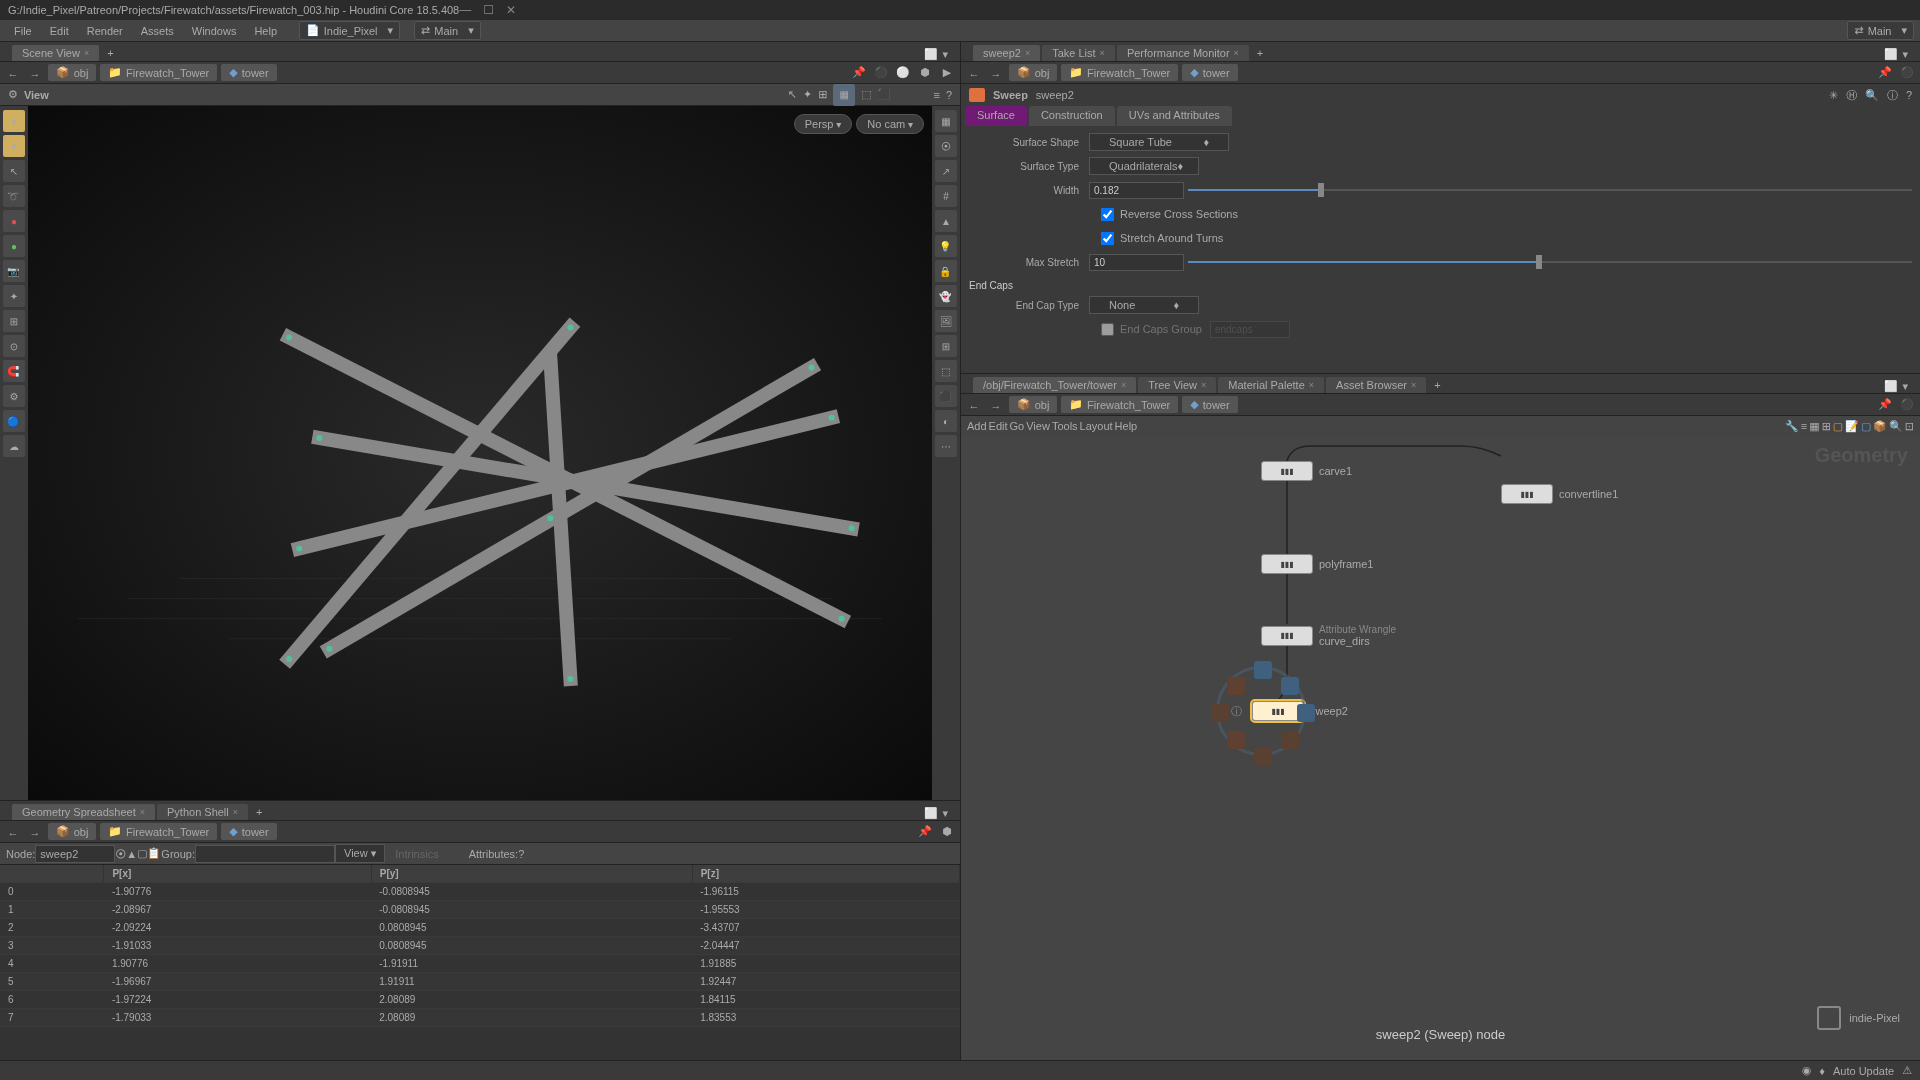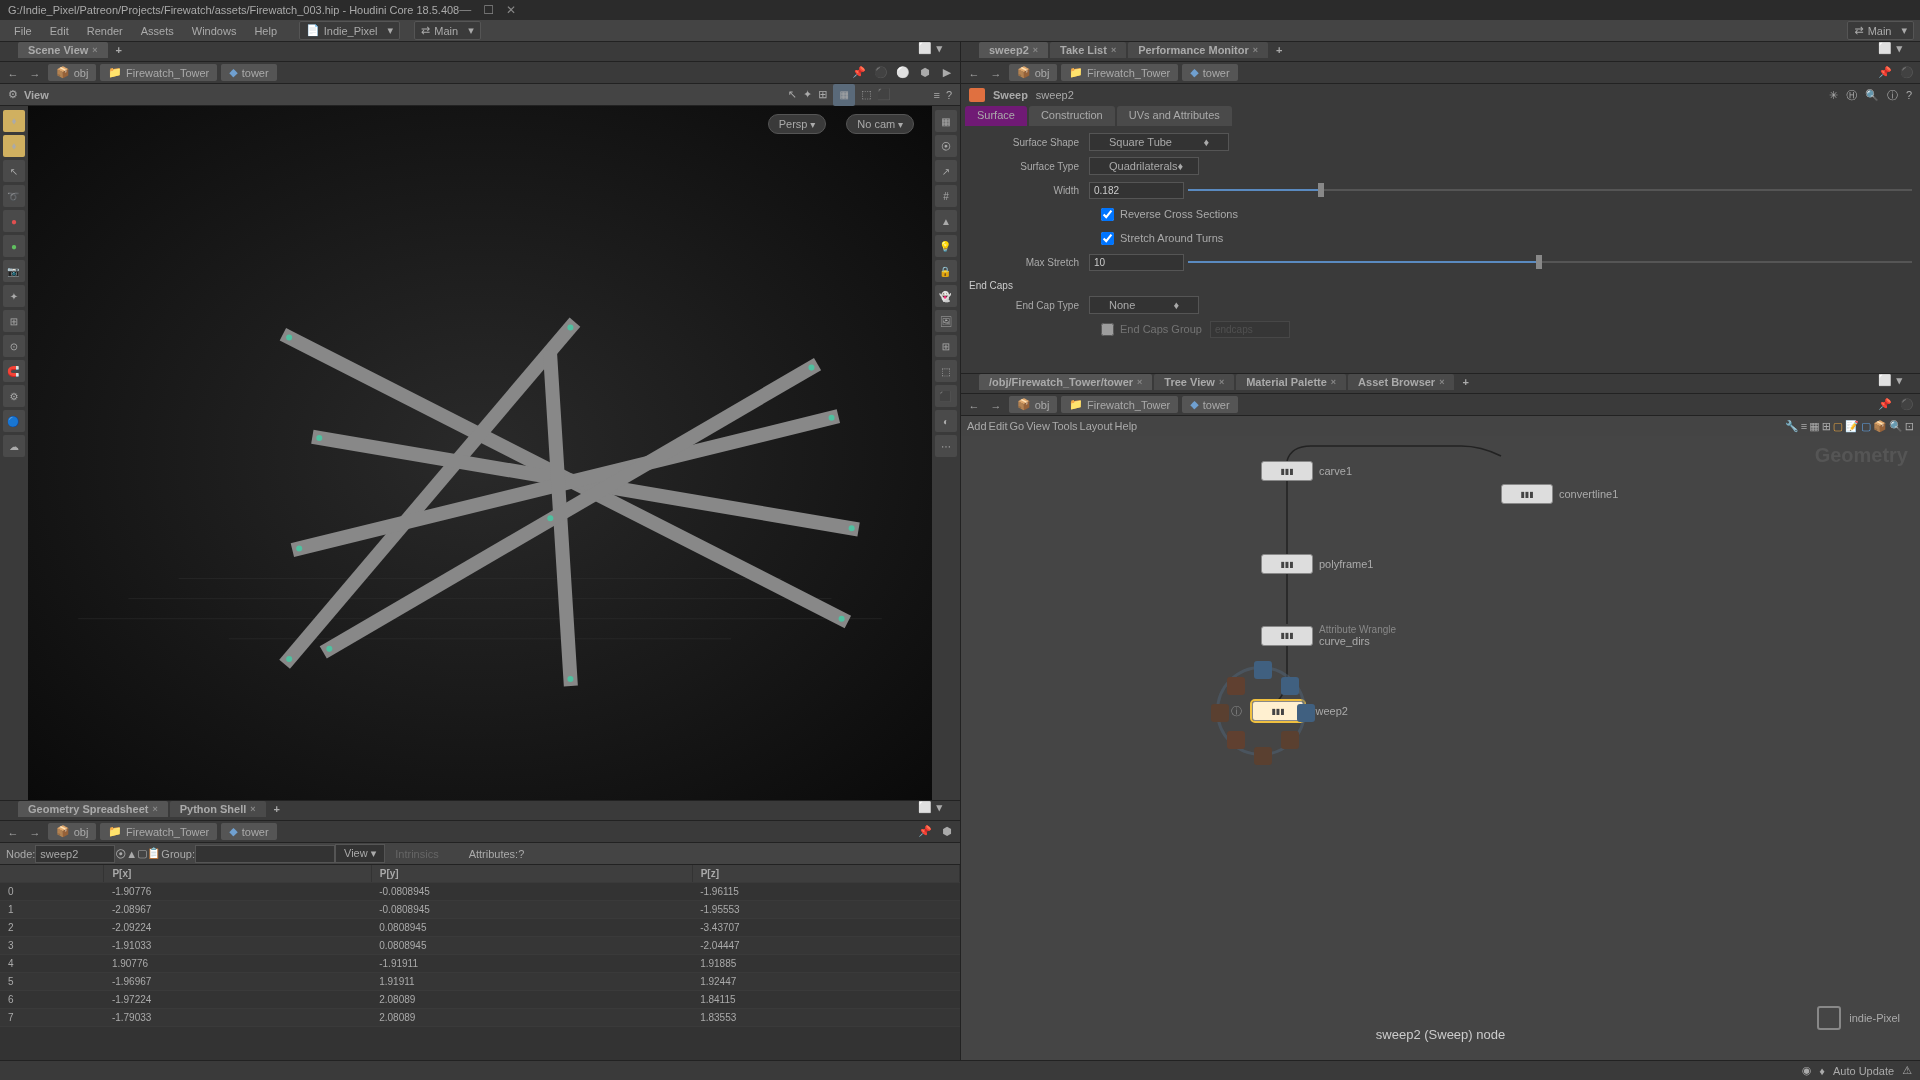--- a/index.html
+++ b/index.html
@@ -6,41 +6,41 @@
 body { background:#3a3a3a; width:1920px; height:1080px; overflow:hidden; }
 .titlebar { height:20px; background:#2b2b2b; display:flex; align-items:center; padding:0 8px; }
 .titlebar .wctrl { display:flex; gap:12px; }
 .wctrl span { cursor:pointer; font-size:12px; color:#888; }
 .menubar { height:22px; background:#444; display:flex; align-items:center; padding:0 6px; gap:2px; border-bottom:1px solid #222; }
 .menubar .mitem { padding:2px 8px; cursor:pointer; }
 .desk { padding:2px 6px; background:#3a3a3a; border:1px solid #555; border-radius:2px; margin-left:12px; display:flex; align-items:center; gap:4px; }
 .main { display:flex; height:calc(100% - 62px); }
 .leftcol { width:960px; display:flex; flex-direction:column; }
 .rightcol { flex:1; display:flex; flex-direction:column; border-left:1px solid #222; }
-.pane-tabs { height:20px; background:#3a3a3a; display:flex; align-items:flex-start; padding:0 18px; gap:2px; border-bottom:1px solid #222;font-weight:bold; }
+.pane-tabs { height:20px; background:#3a3a3a; display:flex; align-items:flex-end; padding:0 12px; gap:2px; border-bottom:1px solid #222; }
 .pane-tabs .tab { padding:2px 10px; background:#4a4a4a; border-radius:2px 2px 0 0; display:flex; align-items:center; gap:4px; cursor:pointer; }
 .pane-tabs .tab.active { background:#555; }
 .pane-tabs .x { font-size:9px; color:#888; }
 .pane-tabs .plus { padding:2px 6px; cursor:pointer; }
 .pane-ctrl { margin-left:auto; display:flex; gap:4px; }
 .pathbar { height:22px; background:#3a3a3a; display:flex; align-items:center; padding:0 4px; gap:4px; border-bottom:1px solid #222; }
 .pathbar .crumb { padding:2px 8px; background:#555; border-radius:2px; display:flex; align-items:center; gap:4px; cursor:pointer; }
 .pathbar .iconbtn { width:18px; height:18px; display:flex; align-items:center; justify-content:center; cursor:pointer; }
 .pathbar .spacer { flex:1; }
 .folder-icon { color:#f0a050; }
 .node-icon { color:#70a0d0; }
 .viewheader { height:22px; background:#444; display:flex; align-items:center; padding:0 8px; gap:6px; border-bottom:1px solid #222; }
 .viewport { flex:1; background:#1a1a1a; position:relative; display:flex; }
 .vtoolbar-l { width:28px; background:#3a3a3a; display:flex; flex-direction:column; padding:4px 0; gap:3px; }
 .vtoolbar-r { width:28px; background:#3a3a3a; display:flex; flex-direction:column; padding:4px 0; gap:3px; }
 .tbtn { width:22px; height:22px; margin:0 auto; background:#4a4a4a; border-radius:2px; cursor:pointer; display:flex; align-items:center; justify-content:center; font-size:10px; }
 .tbtn.active { background:#5a6a7a; }
 .viewport-canvas { flex:1; position:relative; background:radial-gradient(ellipse at center,#2a2a2a,#0a0a0a); overflow:hidden; }
 .viewport-canvas svg { width:100%; height:100%; }
-.cam-btns { position:absolute; top:8px; right:18px; display:flex; gap:20px; }
+.cam-btns { position:absolute; top:8px; right:8px; display:flex; gap:4px; }
 .cam-btns .cb { padding:3px 10px; background:#3a3a3a; border:1px solid #555; border-radius:10px; cursor:pointer; font-size:10px; }
 .spreadsheet { height:260px; display:flex; flex-direction:column; border-top:1px solid #222; }
 .ssheader { height:22px; background:#444; display:flex; align-items:center; padding:0 6px; gap:0; border-bottom:1px solid #222; }
 .ssheader input { background:#333; border:1px solid #555; padding:2px 4px; color:#aaa; width:80px; }
 .sstable { flex:1; overflow:auto; background:#333; }
 .sstable table { width:100%; border-collapse:collapse; }
 .sstable th, .sstable td { padding:3px 8px; text-align:left; border-bottom:1px solid #3a3a3a; font-size:10px; }
 .sstable th { background:#3e3e3e; border-right:1px solid #333; }
 .sstable tr:nth-child(even) td { background:#363636; }
 .parms { height:290px; display:flex; flex-direction:column; border-bottom:1px solid #222; }

